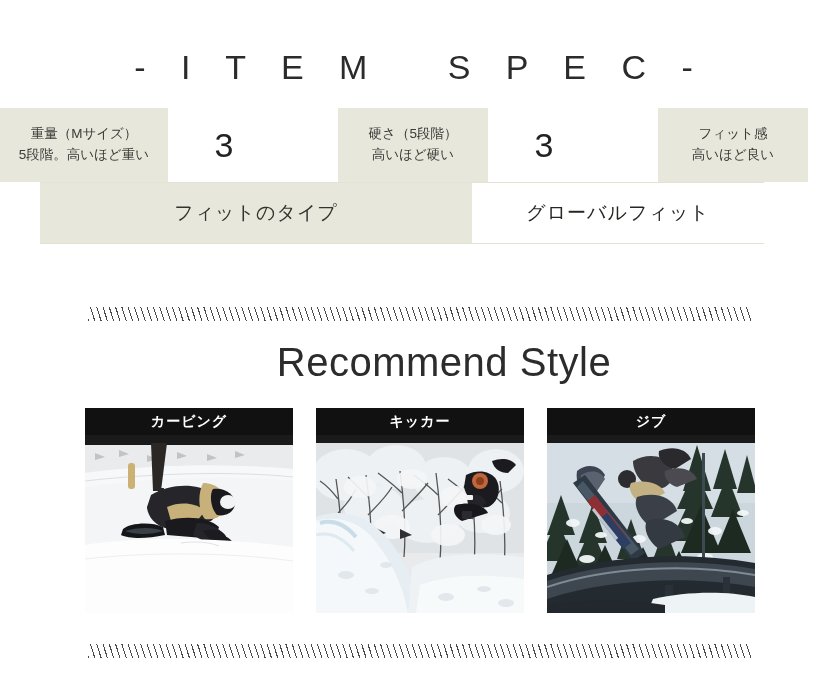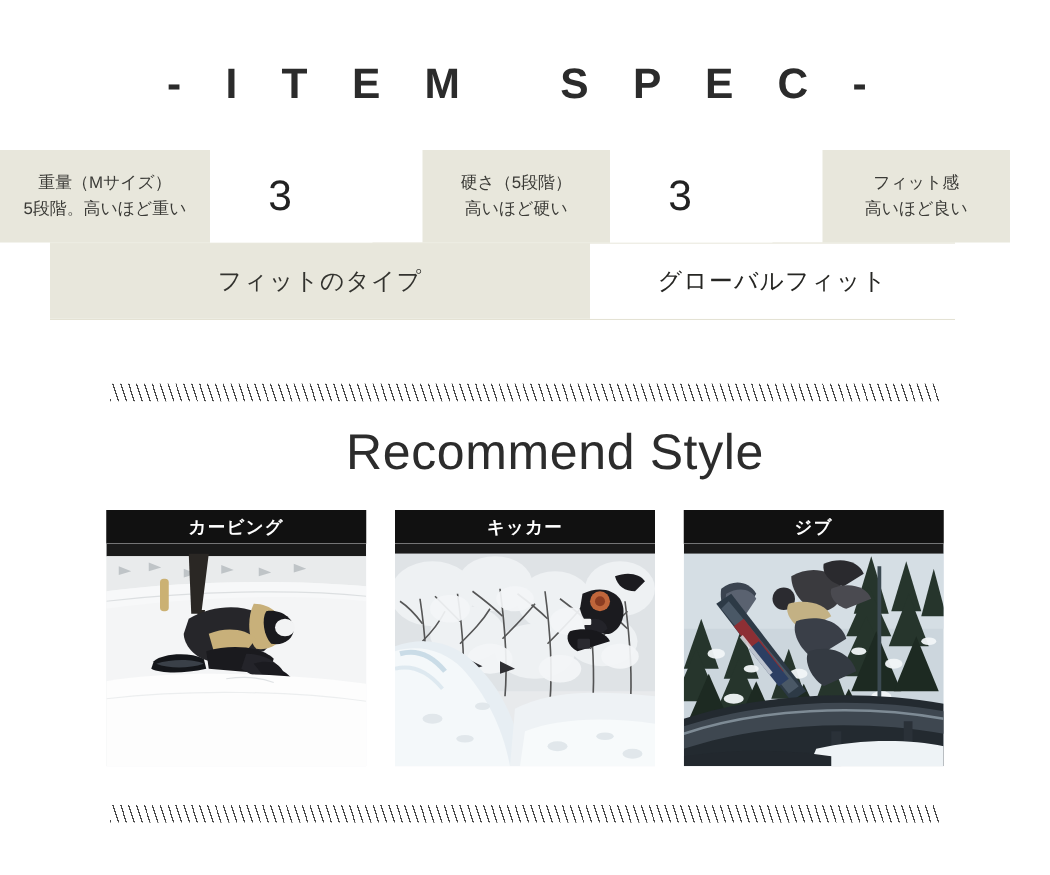--- a/index.html
+++ b/index.html
@@ -11,28 +11,28 @@
     overflow:hidden;
     position:relative;
   }
 
   
   .spec-title{
     position:absolute;left:0;top:48px;width:840px;
     text-align:center;
     font-size:34px;
     letter-spacing:13px;
-    font-weight:700;
+    font-weight:400;
     color:#2b2b2b;
     white-space:pre;
   }
 
   
   .spec-table{
-    position:absolute;left:0;top:120px;width:764px;
+    position:absolute;left:0;top:108px;width:764px;
   }
   .spec-row{
     display:flex;
     box-sizing:border-box;
   }
   .spec-row-1{height:74px;}
   .spec-row-2{
     height:62px;
     border-top:1px solid #e4e2d4;
     border-bottom:1px solid #e4e2d4;

